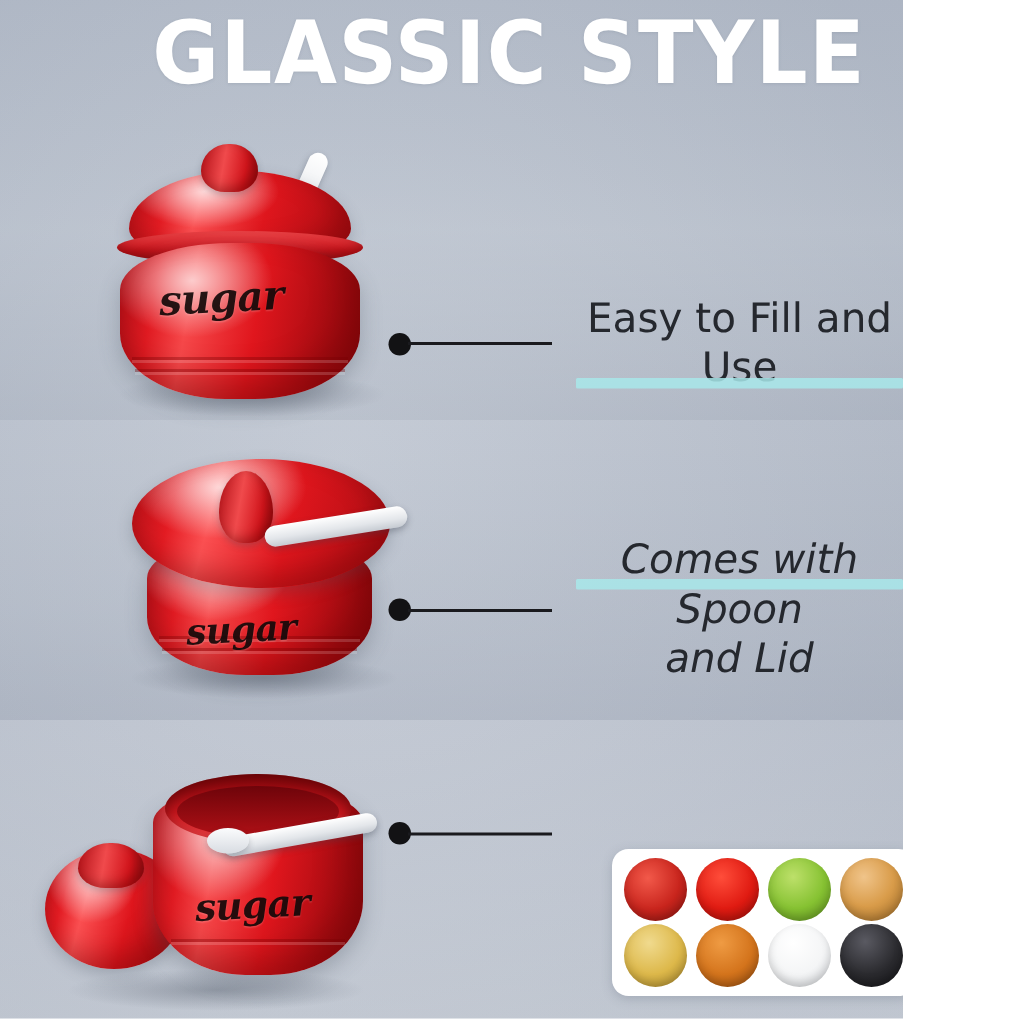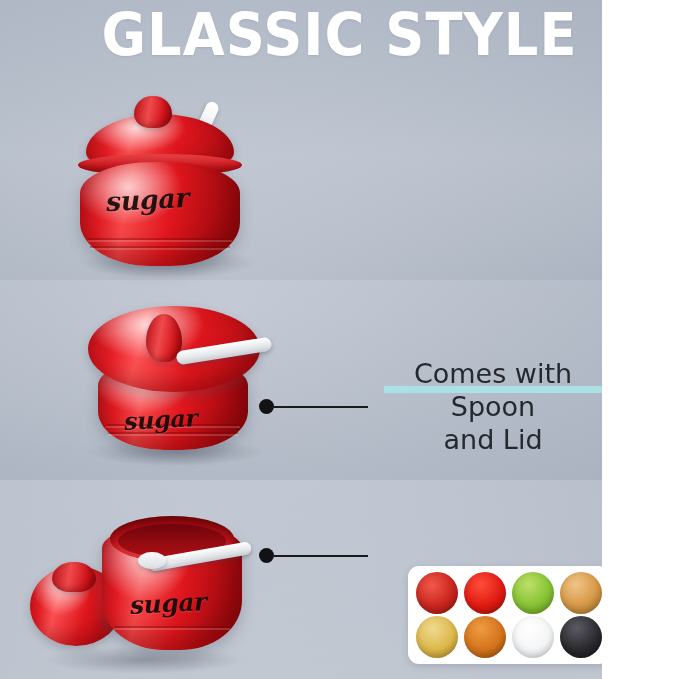--- a/index.html
+++ b/index.html
@@ -39,21 +39,21 @@
     white-space:pre-line;text-align:center;position:relative;
     font-family:"DejaVu Sans","Liberation Sans",sans-serif;
   }
   .hl{position:absolute;height:7px;border-radius:1px;opacity:.85;}
 
   #c1{left:259px;top:196px;}
   #c1 .leader{width:96px;margin-left:-2px;}
   #c1 .ctext{margin-left:16px;}
   #c2{left:259px;top:357px;}
   #c2 .leader{width:96px;margin-left:-2px;}
-  #c2 .ctext{margin-left:16px;}
+  #c2 .ctext{margin-left:16px;font-style:italic;}
   #c3{left:259px;top:548px;}
   #c3 .leader{width:96px;margin-left:-2px;}
   #c3 .ctext{margin-left:16px;}
 
   
   .jar{position:absolute;}
   .shadow{position:absolute;border-radius:50%;background:radial-gradient(ellipse at 50% 50%,rgba(90,98,112,.45),rgba(90,98,112,0) 70%);}
 
   .body{
     position:absolute;border-radius:46% 46% 44% 44%/30% 30% 42% 42%;
@@ -156,20 +156,25 @@
     <div style="position:absolute;left:92px;top:24px;width:108px;height:34px;border-radius:50%;
                 background:linear-gradient(180deg,#6e040a,#b01016);"></div>
 
     <div class="spoon" style="left:122px;top:50px;width:104px;height:13px;border-radius:7px;transform:rotate(-10deg);"></div>
     <div class="spoon-bowl" style="left:112px;top:52px;width:28px;height:17px;"></div>
 
     <div class="ring" style="left:88px;top:126px;width:116px;"></div>
     <div class="sugar" style="left:104px;top:92px;font-size:25px;">sugar</div>
   </div>
 
+  <div class="callout" id="c1">
+    <span class="dot"></span>
+    <span class="leader"></span>
+    <span class="ctext">Easy to Fill and Use<span class="hl" style="left:0;right:0;bottom:3px;background:#a8e8ea;"></span></span>
+  </div>
 
   <div class="callout" id="c2">
     <span class="dot"></span>
     <span class="leader"></span>
     <span class="ctext">Comes with Spoon
 and Lid<span class="hl" style="left:0;right:0;top:29px;background:#a8e8ea;"></span></span>
   </div>
 
   <div class="callout" id="c3">
     <span class="dot"></span>

